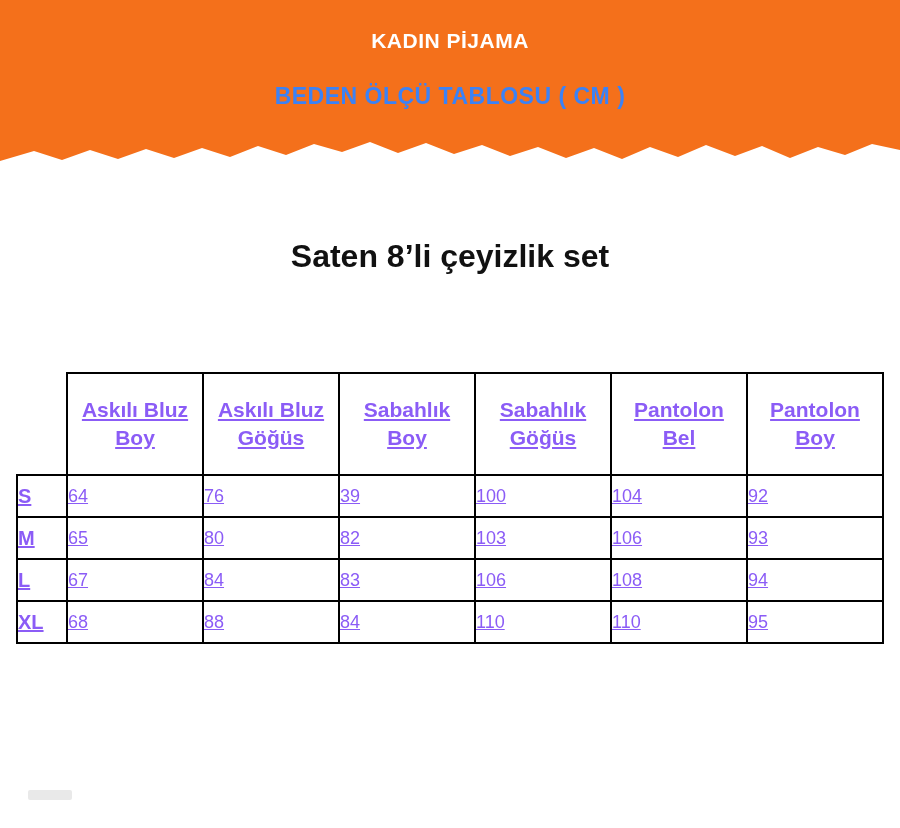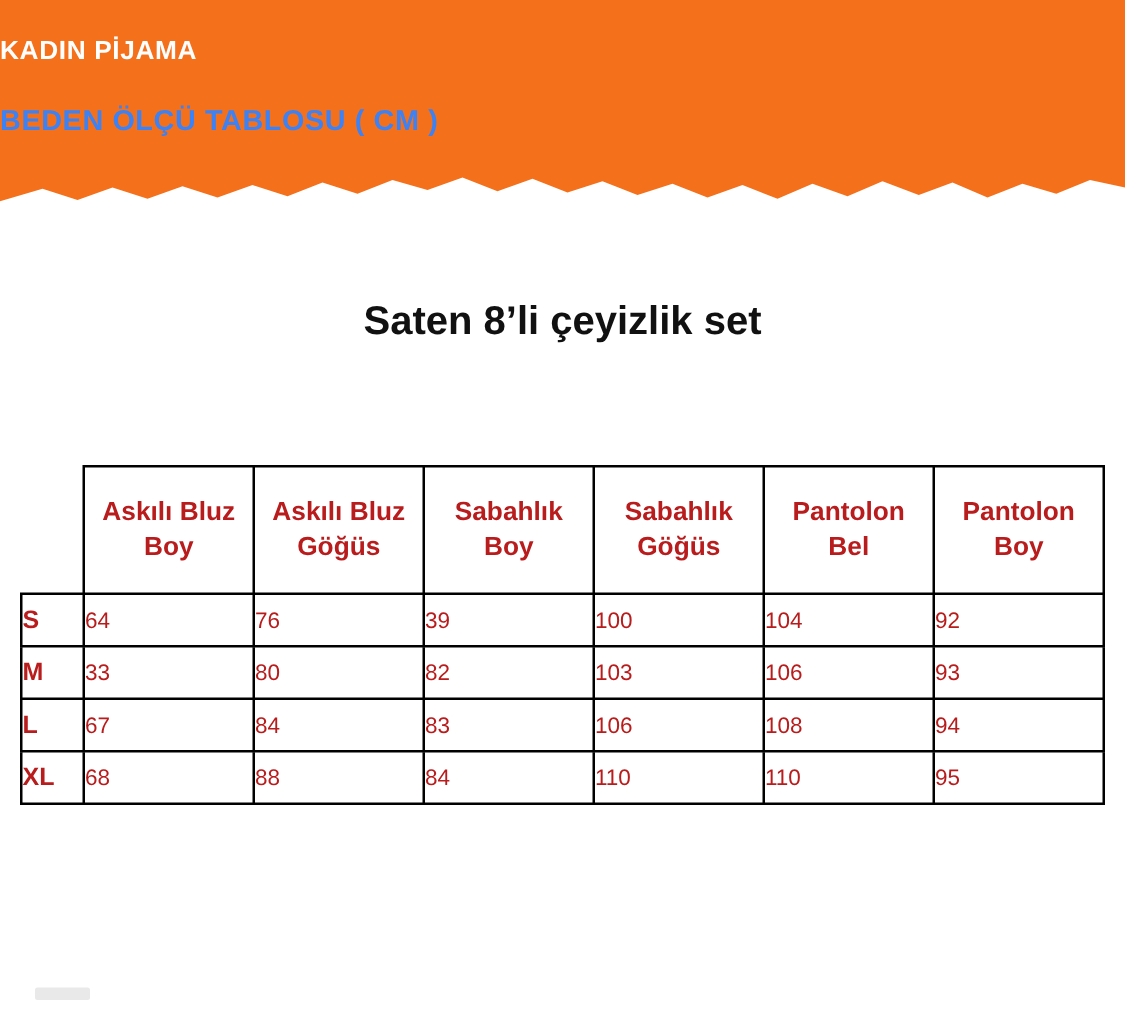--- a/index.html
+++ b/index.html
@@ -35,20 +35,21 @@
     height: 175px;
   }
   .header-text-wrap {
     position: absolute;
     left: 0;
     top: 0;
     width: 900px;
     height: 150px;
     display: flex;
     flex-direction: column;
+    align-items: center;
     justify-content: flex-start;
     padding-top: 28px;
     box-sizing: border-box;
   }
   .banner-line1 {
     color: #ffffff;
     font-size: 21px;
     font-weight: bold;
     letter-spacing: 0.5px;
     line-height: 1.2;
@@ -81,22 +82,23 @@
   }
   table.size-table {
     border-collapse: collapse;
     width: 868px;
     table-layout: fixed;
   }
   table.size-table th,
   table.size-table td {
     border: 2px solid #000000;
     font-size: 21px;
-    color: #b91c1c;
+    color: #8b5cf6;
     padding: 0;
+    text-decoration: underline;
   }
   table.size-table thead th {
     font-weight: bold;
     height: 92px;
     line-height: 1.32;
     padding: 4px 2px;
     vertical-align: middle;
   }
   table.size-table thead th .hdr-l1 { display: block; }
   table.size-table thead th .hdr-l2 { display: block; }
@@ -193,21 +195,21 @@
         <td class="size-label">S</td>
         <td>64</td>
         <td>76</td>
         <td>39</td>
         <td>100</td>
         <td>104</td>
         <td>92</td>
       </tr>
       <tr>
         <td class="size-label">M</td>
-        <td>33</td>
+        <td>65</td>
         <td>80</td>
         <td>82</td>
         <td>103</td>
         <td>106</td>
         <td>93</td>
       </tr>
       <tr>
         <td class="size-label">L</td>
         <td>67</td>
         <td>84</td>

